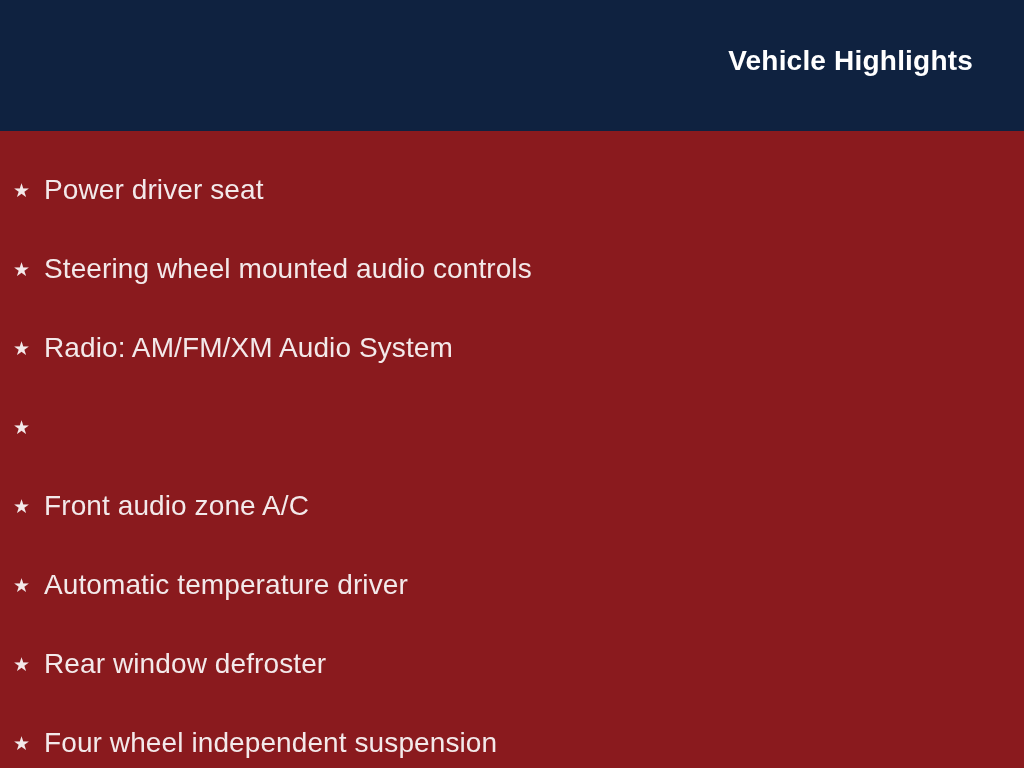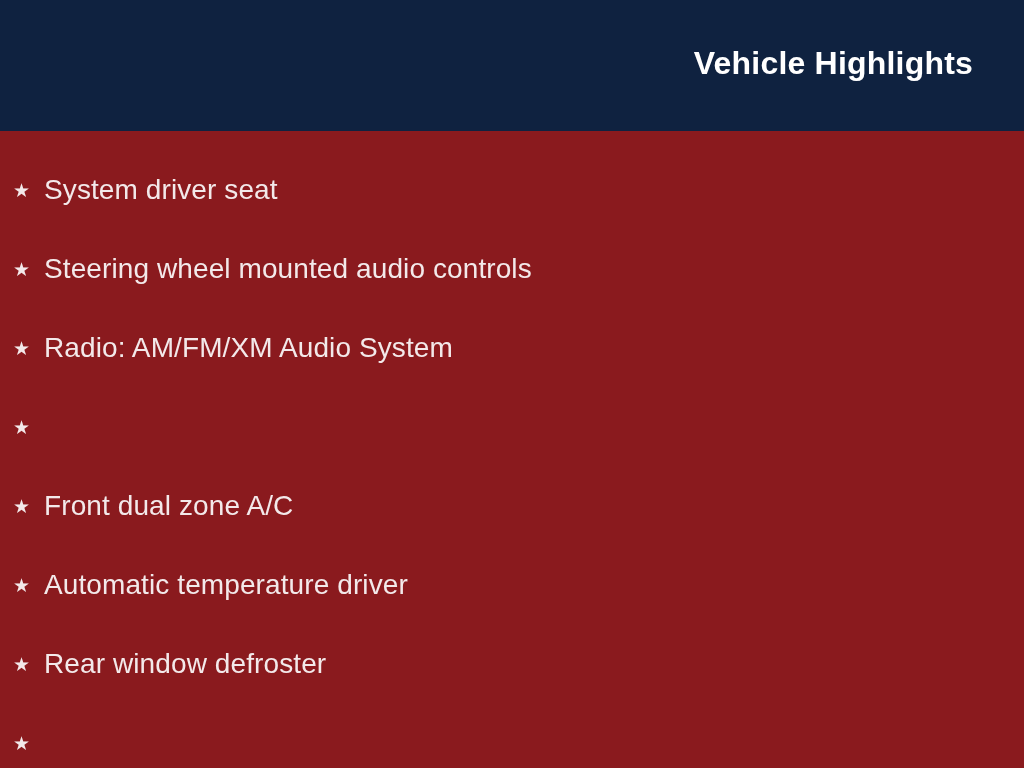--- a/index.html
+++ b/index.html
@@ -32,21 +32,21 @@
     background: #0f2240;
     box-sizing: border-box;
   }
 
   #slide-title {
     position: absolute;
     right: 51px;
     top: 47px;
     margin: 0;
     font-family: "Liberation Sans", sans-serif;
-    font-size: 32px;
+    font-size: 28px;
     font-weight: bold;
     letter-spacing: 0.2px;
     color: #ffffff;
     line-height: 1;
     white-space: nowrap;
   }
 
   
   #features-panel {
     position: absolute;
@@ -107,52 +107,53 @@
 
   <div id="header-bar">
     <h1 id="slide-title">Vehicle Highlights</h1>
   </div>
 
   <div id="features-panel">
     <ul id="feature-list">
 
       <li class="feature-item">
         <span class="bullet-star">★</span>
-        <span class="feature-text">System driver seat</span>
+        <span class="feature-text">Power driver seat</span>
       </li>
 
       <li class="feature-item">
         <span class="bullet-star">★</span>
         <span class="feature-text">Steering wheel mounted audio controls</span>
       </li>
 
       <li class="feature-item">
         <span class="bullet-star">★</span>
         <span class="feature-text">Radio: AM/FM/XM Audio System</span>
       </li>
 
       <li class="feature-item">
         <span class="bullet-star">★</span>
       </li>
 
       <li class="feature-item">
         <span class="bullet-star">★</span>
-        <span class="feature-text">Front dual zone A/C</span>
+        <span class="feature-text">Front audio zone A/C</span>
       </li>
 
       <li class="feature-item">
         <span class="bullet-star">★</span>
         <span class="feature-text">Automatic temperature driver</span>
       </li>
 
       <li class="feature-item">
         <span class="bullet-star">★</span>
         <span class="feature-text">Rear window defroster</span>
       </li>
 
       <li class="feature-item">
         <span class="bullet-star">★</span>
+        <span class="feature-text">Four wheel independent suspension</span>
       </li>
 
     </ul>
   </div>
 
 </div>
 
 </body></html>

